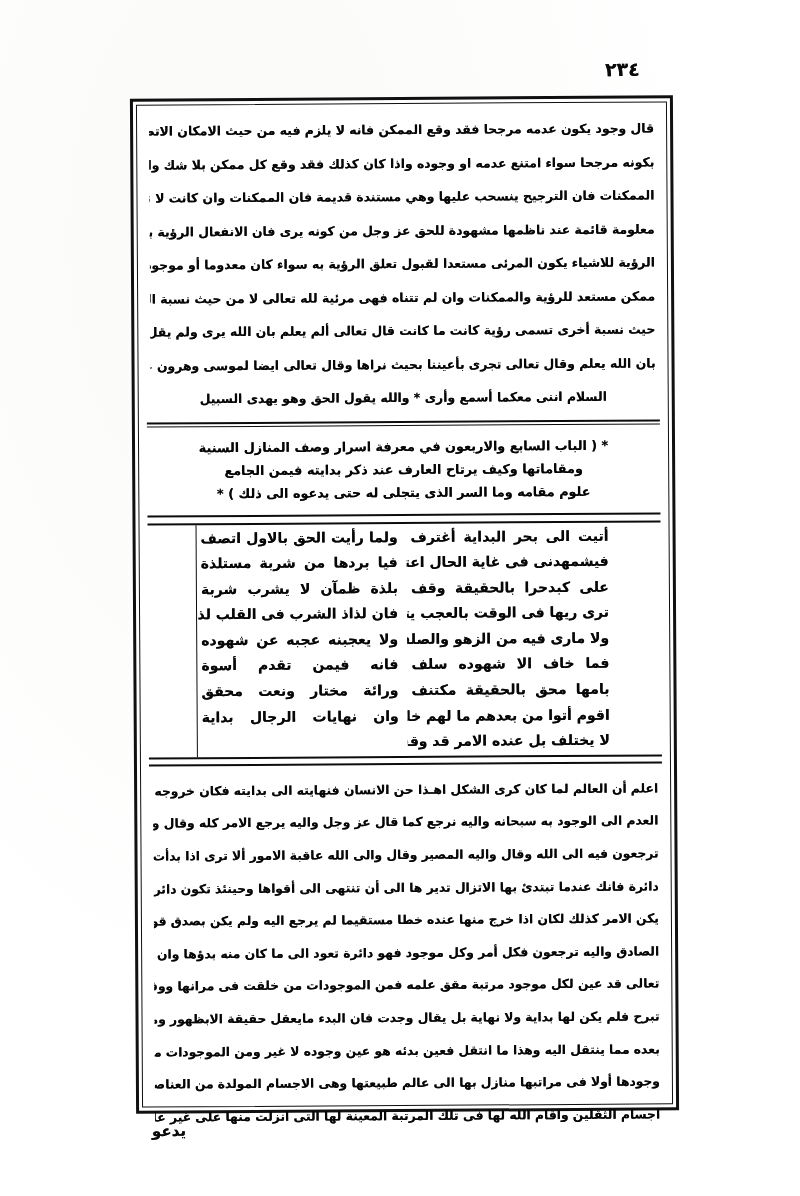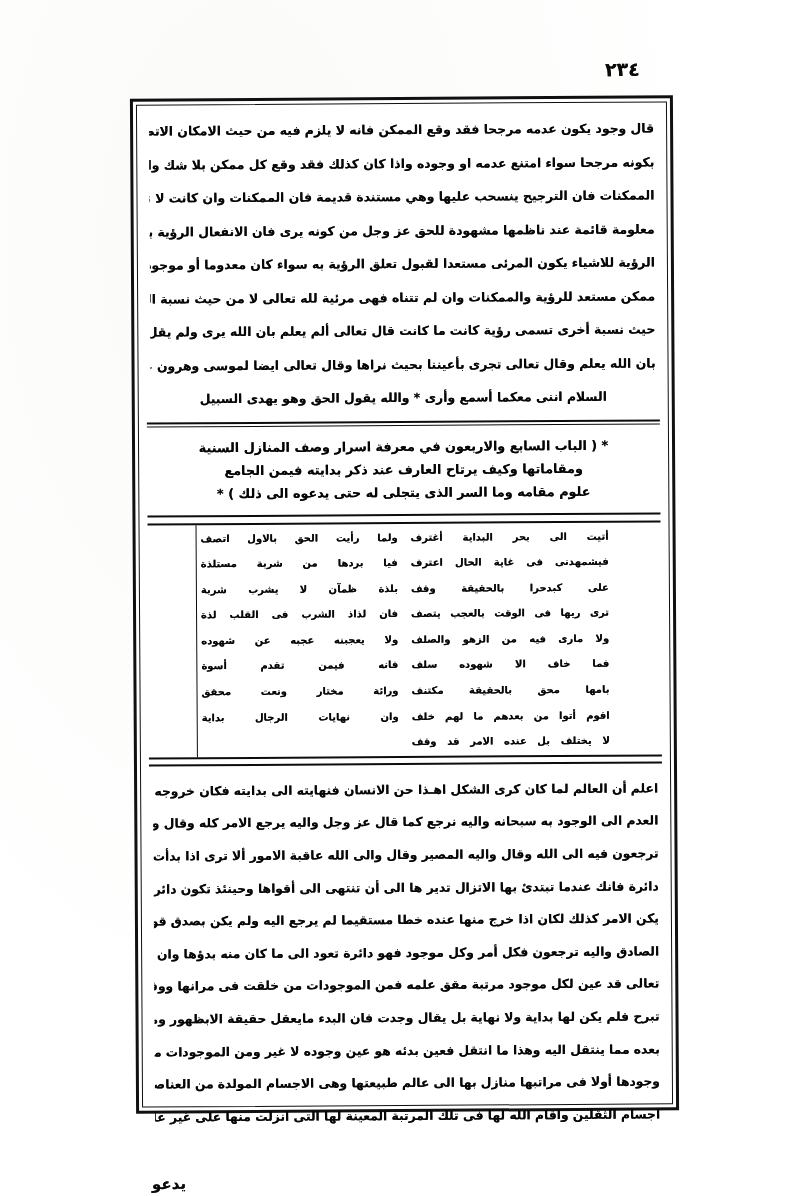--- a/index.html
+++ b/index.html
@@ -131,21 +131,21 @@
   
   #poetry-wrap {
     display: flex;
     justify-content: center;
     padding: 2px 0 2px 0;
   }
   .verse-line {
     direction: rtl;
     text-align: justify;
     text-align-last: justify;
-    font-size: 10px;
+    font-size: 14px;
     line-height: 25.6px;
     height: 25.6px;
     white-space: nowrap;
     overflow: hidden;
     font-weight: 600;
     color: #070707;
     padding: 0 4px;
   }
   #poetry-box {
     border-top: 2px solid #0c0c0c;
@@ -176,21 +176,21 @@
     text-align: justify;
     text-align-last: justify;
     color: #070707;
     font-weight: 600;
   }
 
   
   #catchword {
     position: absolute;
     left: 152px;
-    top: 1175px;
+    top: 1122px;
     font-size: 15px;
     font-weight: 700;
     direction: rtl;
     color: #0a0a0a;
     transform: rotate(-1deg);
   }
 
   
   .inked { text-shadow: 0 0 0.4px rgba(0,0,0,0.7); }
 </style>

